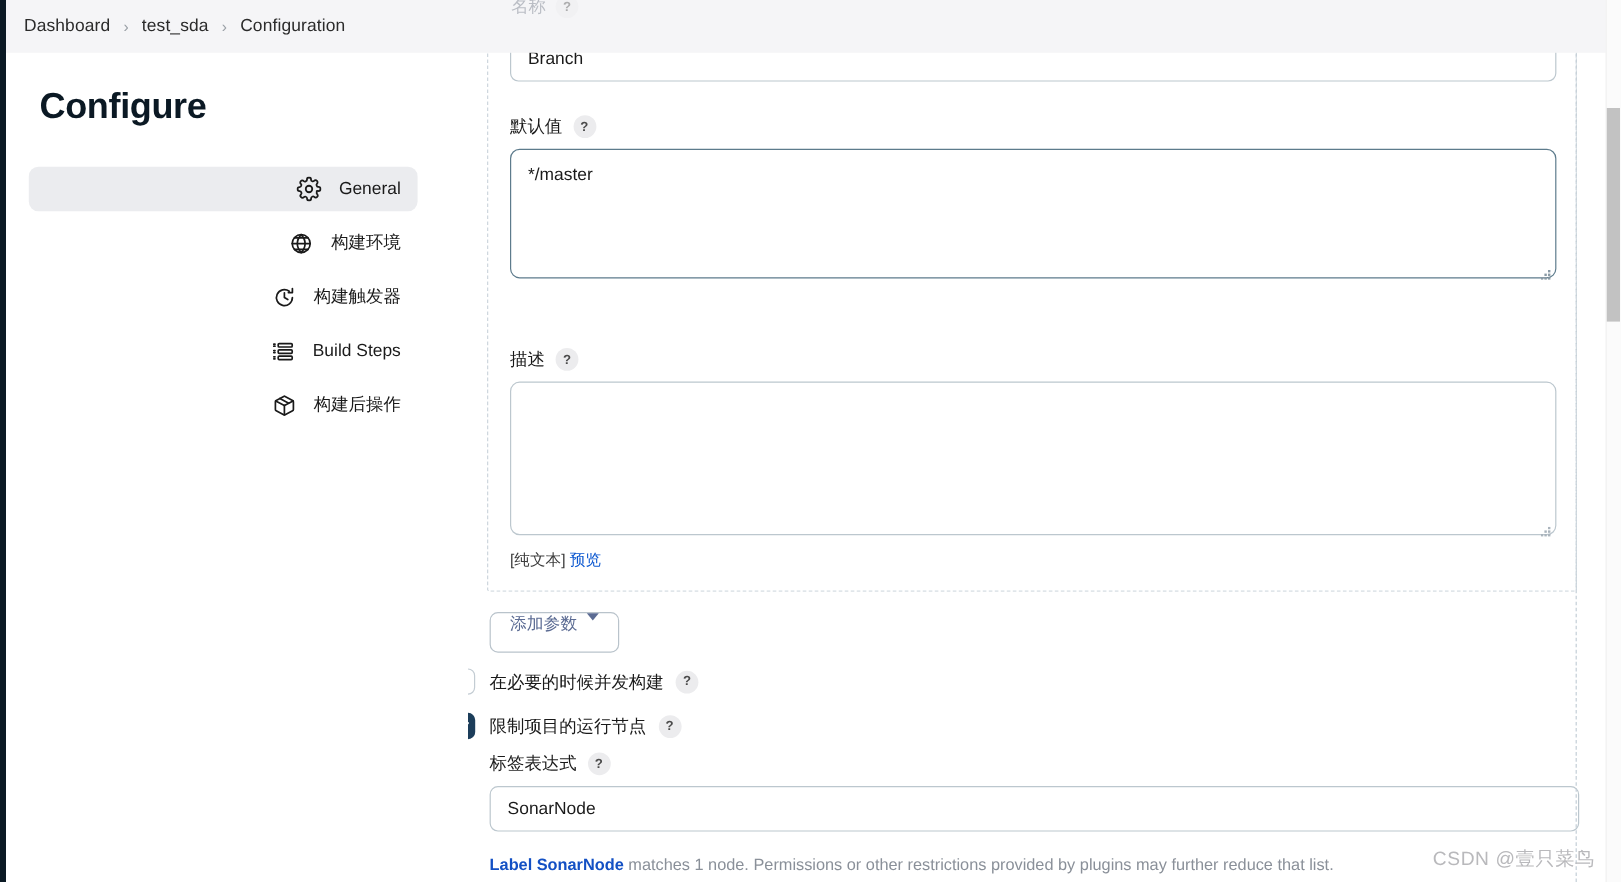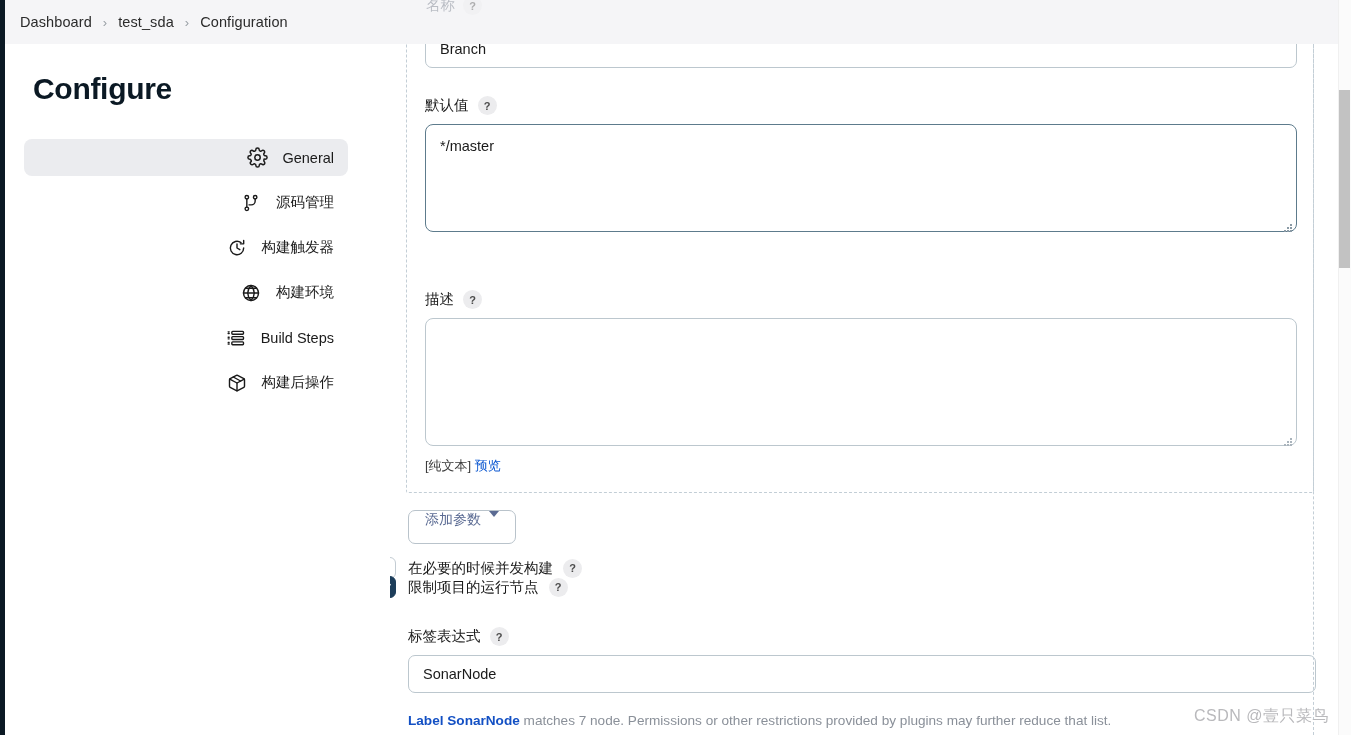--- a/index.html
+++ b/index.html
@@ -205,21 +205,21 @@
     border-top: 6px solid #5b6b93;
   }
 
   
   .cb-row {
     position: absolute;
     display: flex; align-items: center; gap: 12px;
     cursor: pointer;
   }
   .cb-row.r1 { left: -16px; top: 557px; }
-  .cb-row.r2 { left: -16px; top: 576px; }
+  .cb-row.r2 { left: -16px; top: 594px; }
   .cbox {
     width: 22px; height: 22px;
     border-radius: 6px;
     border: 1.6px solid #c3ccd3;
     background: #fff;
     flex: none;
     display: flex; align-items: center; justify-content: center;
   }
   .cbox.checked {
     background: #1c3d5a;
@@ -377,21 +377,21 @@
 
     <div class="label-expr">
       <div class="field-label">
         <span>标签表达式</span>
         <span class="help-btn">?</span>
       </div>
       <input class="text-input" value="SonarNode" style="">
     </div>
 
     <div class="hint-line">
-      <a>Label SonarNode</a><span> matches 7 node. Permissions or other restrictions provided by plugins may further reduce that list.</span>
+      <a>Label SonarNode</a><span> matches 1 node. Permissions or other restrictions provided by plugins may further reduce that list.</span>
     </div>
 
   </div>
 
   <div class="right-dash"></div>
 
   <div class="sticky-top"></div>
 
   <div class="ghost-label">
     <span class="lbl">名称</span>
@@ -414,59 +414,47 @@
       <div class="nav-item active">
         <span class="nav-icon">
           <svg width="21" height="21" viewBox="0 0 24 24" fill="none" stroke="#1a1a1a" stroke-width="1.7" stroke-linecap="round" stroke-linejoin="round">
             <circle cx="12" cy="12" r="3.1"></circle>
             <path d="M19.4 15a1.6 1.6 0 0 0 .32 1.77l.06.06a1.95 1.95 0 1 1-2.76 2.76l-.06-.06A1.6 1.6 0 0 0 15 19.4a1.6 1.6 0 0 0-.97 1.47V21a1.95 1.95 0 1 1-3.9 0v-.09A1.6 1.6 0 0 0 9 19.4a1.6 1.6 0 0 0-1.77.32l-.06.06a1.95 1.95 0 1 1-2.76-2.76l.06-.06A1.6 1.6 0 0 0 4.6 15a1.6 1.6 0 0 0-1.47-.97H3a1.95 1.95 0 1 1 0-3.9h.09A1.6 1.6 0 0 0 4.6 9a1.6 1.6 0 0 0-.32-1.77l-.06-.06a1.95 1.95 0 1 1 2.76-2.76l.06.06A1.6 1.6 0 0 0 9 4.6h.08A1.6 1.6 0 0 0 10.05 3.13V3a1.95 1.95 0 1 1 3.9 0v.09A1.6 1.6 0 0 0 15 4.6a1.6 1.6 0 0 0 1.77-.32l.06-.06a1.95 1.95 0 1 1 2.76 2.76l-.06.06A1.6 1.6 0 0 0 19.4 9v.08a1.6 1.6 0 0 0 1.47.97H21a1.95 1.95 0 1 1 0 3.9h-.09a1.6 1.6 0 0 0-1.51.05z"></path>
           </svg>
         </span>
         <span class="nav-label">General</span>
       </div>
 
-      <div class="nav-item">
-        <span class="nav-icon">
-          <svg width="20" height="20" viewBox="0 0 24 24" fill="none" stroke="#1a1a1a" stroke-width="1.7" stroke-linecap="round" stroke-linejoin="round">
-            <circle cx="7" cy="5" r="2.1"></circle>
-            <circle cx="17" cy="5" r="2.1"></circle>
-            <circle cx="7" cy="19" r="2.1"></circle>
-            <path d="M7 7.1V16.9"></path>
-            <path d="M17 7.1v2.4c0 2.6-2.1 4.7-4.7 4.7H9.6"></path>
-          </svg>
-        </span>
-        <span class="nav-label">源码管理</span>
-      </div>
-
-      <div class="nav-item">
-        <span class="nav-icon">
-          <svg width="20" height="20" viewBox="0 0 24 24" fill="none" stroke="#1a1a1a" stroke-width="1.7" stroke-linecap="round" stroke-linejoin="round">
-            <path d="M20 12a8 8 0 1 1-3.2-6.4"></path>
-            <path d="M20 3v4h-4"></path>
-            <path d="M12 7.2V12l3.4 2"></path>
-          </svg>
-        </span>
-        <span class="nav-label">构建触发器</span>
-      </div>
 
       <div class="nav-item">
         <span class="nav-icon">
           <svg width="20" height="20" viewBox="0 0 24 24" fill="none" stroke="#1a1a1a" stroke-width="1.7" stroke-linecap="round" stroke-linejoin="round">
             <circle cx="12" cy="12" r="9"></circle>
             <path d="M3 12h18"></path>
             <path d="M12 3c2.6 2.8 3.9 6 3.9 9s-1.3 6.2-3.9 9c-2.6-2.8-3.9-6-3.9-9S9.4 5.8 12 3z"></path>
             <path d="M5.2 6.3h13.6M5.2 17.7h13.6"></path>
           </svg>
         </span>
         <span class="nav-label">构建环境</span>
       </div>
 
       <div class="nav-item">
         <span class="nav-icon">
           <svg width="20" height="20" viewBox="0 0 24 24" fill="none" stroke="#1a1a1a" stroke-width="1.7" stroke-linecap="round" stroke-linejoin="round">
+            <path d="M20 12a8 8 0 1 1-3.2-6.4"></path>
+            <path d="M20 3v4h-4"></path>
+            <path d="M12 7.2V12l3.4 2"></path>
+          </svg>
+        </span>
+        <span class="nav-label">构建触发器</span>
+      </div>
+
+      <div class="nav-item">
+        <span class="nav-icon">
+          <svg width="20" height="20" viewBox="0 0 24 24" fill="none" stroke="#1a1a1a" stroke-width="1.7" stroke-linecap="round" stroke-linejoin="round">
             <rect x="7" y="4" width="14" height="3.4" rx="1"></rect>
             <rect x="7" y="10.3" width="14" height="3.4" rx="1"></rect>
             <rect x="7" y="16.6" width="14" height="3.4" rx="1"></rect>
             <path d="M2.6 4.6h1.2M2.6 6.6h1.2M2.6 11h1.2M2.6 13h1.2M2.6 17.2h1.2M2.6 19.2h1.2"></path>
           </svg>
         </span>
         <span class="nav-label">Build Steps</span>
       </div>
 
       <div class="nav-item">

